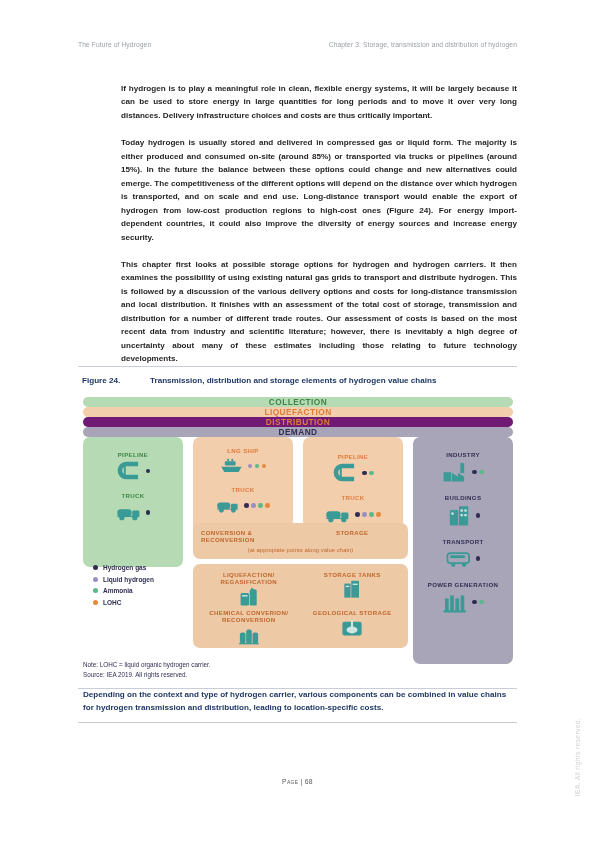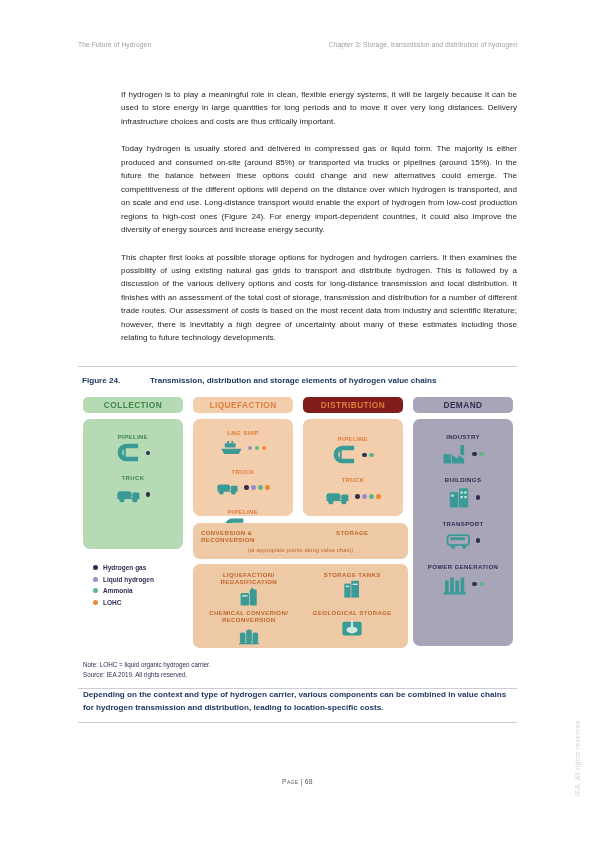--- a/index.html
+++ b/index.html
@@ -14,21 +14,21 @@
   }
 
   
   .runhead {
     position: absolute; top: 41px; left: 78px; right: 78px;
     display: flex; justify-content: space-between; align-items: baseline;
     font-size: 6.7px; color: #9aa0a6; letter-spacing: .1px;
   }
 
   
-  .content { position: absolute; top: 88px; left: 121px; width: 396px; }
+  .content { position: absolute; top: 82px; left: 121px; width: 396px; font-weight: bold; }
   p.body {
     margin: 0 0 14px 0;
     font-size: 8.1px; line-height: 13.45px;
     text-align: justify; color: #231f20;
   }
 
   
   .fig-rule {
     position: absolute; left: 78px; right: 78px; top: 366px;
     height: 1px; background: #c9cdd6;
@@ -38,29 +38,29 @@
     font-size: 8.1px; font-weight: bold; color: #1f3864;
     display: flex;
   }
   .fig-caption .fignum { width: 68px; flex: 0 0 68px; }
 
   .figure {
     position: absolute; left: 83px; top: 397px; width: 430px; height: 255px;
   }
 
   
-  .col-heads { display: flex; gap: 10px; height: 16px; }
+  .col-heads { display: flex; height: 34px; flex-direction: column; }
   .pill {
     flex: 1 1 0; border-radius: 5px;
     display: flex; align-items: center; justify-content: center;
     font-size: 8.3px; font-weight: bold; letter-spacing: .45px;
   }
   .pill.collection  { background: #b6dbb4; color: #3f8449; }
   .pill.transmission{ background: #f2cead; color: #e07b39; }
-  .pill.distribution{ background: #7f1d1d; color: #e07b39; }
+  .pill.distribution{ background: #701a75; color: #e07b39; }
   .pill.demand      { background: #a9a5b8; color: #2f2e52; }
 
   
   .cols { display: flex; gap: 10px; margin-top: 6px; height: 227px; }
   .col { flex: 1 1 0; display: flex; flex-direction: column; gap: 6px; }
 
   .panel { border-radius: 7px; }
   .panel.green  { background: #b6dbb4; }
   .panel.peach  { background: #f2cead; }
   .panel.purple { background: #a9a5b8; }

